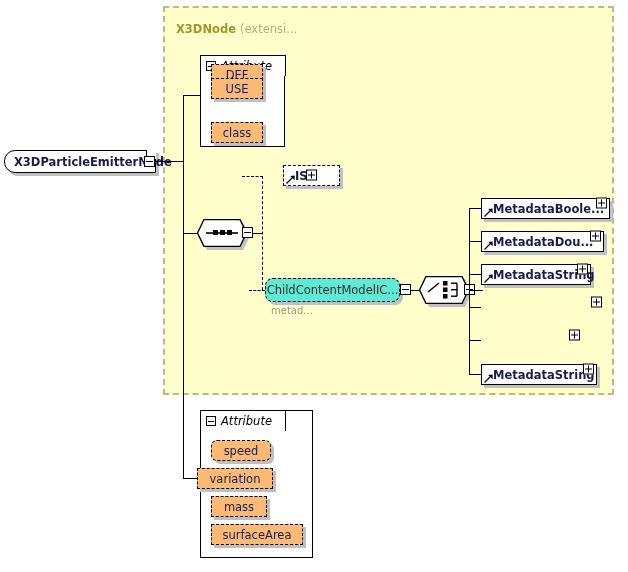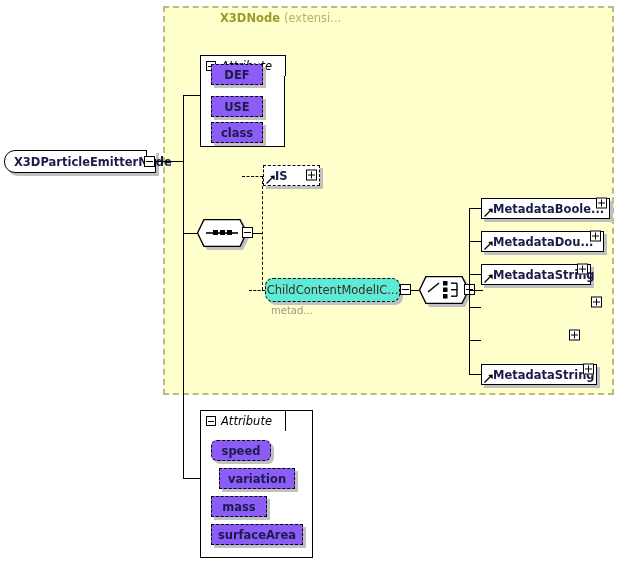--- a/index.html
+++ b/index.html
@@ -85,40 +85,40 @@
   }
   .attrgroup .hdr .tgl:before{
     content:"";position:absolute;left:1px;right:1px;top:4px;
     height:1px;background:#000;
   }
 
   
   .attritem{
     position:absolute;
     box-sizing:border-box;
-    background:#8b5cf6;
+    background:#fdba74;
     border:1px dashed #000;
     display:flex;align-items:center;justify-content:center;
-    font-size:11.5px;font-weight:bold;color:#1b1b4b;
+    font-size:11.5px;font-weight:normal;color:#1b1b4b;
     white-space:nowrap;
     box-shadow:3px 3px 0 #c0c0c0;
   }
 
   
   .elembox{
     position:absolute;
     box-sizing:border-box;
     background:#ffffff;
     border:1px solid #000;
     display:flex;align-items:center;
     font-size:11.5px;font-weight:bold;color:#1b1b4b;
     white-space:nowrap;
     box-shadow:3px 3px 0 #c0c0c0;
   }
-  .elembox.dashed{border:1px dashed #000;}
+  .elembox.dashed{border:1px dashed #000;margin-left:20px;}
   .elembox .arrow{
     position:absolute;left:2px;bottom:1px;
     width:9px;height:9px;flex:none;
   }
   .elembox .lbl{margin-left:11px;}
   .plusbox{
     position:absolute;top:50%;transform:translateY(-50%);
     width:11px;height:11px;box-sizing:border-box;
     border:1px solid #000;background:#fff;
   }
@@ -170,21 +170,21 @@
     clip-path:polygon(0% 50%,14% 0%,86% 0%,100% 50%,86% 100%,14% 100%);
   }
   .comp svg{position:absolute;left:0;top:0;}
 </style>
 </head>
 <body>
 
 <div id="canvas">
 
   <div class="ext-panel" style="left:163px;top:6px;width:451px;height:389px;"></div>
-  <div class="ext-label" style="left:176px;top:11px;margin-left:44px;">
+  <div class="ext-label" style="left:176px;top:22px;">
     <span>X3DNode</span>
     <span class="ext-sub">(extensi...</span>
   </div>
 
   <div class="rootnode" style="left:4px;top:150px;width:152px;height:23px;">
     <span class="corner"></span>
     <span>X3DParticleEmitterNode</span>
   </div>
   <div class="minusbox" style="left:144px;top:156px;"></div>
 
@@ -200,21 +200,21 @@
 
   <div class="attrgroup" style="left:200px;top:55px;width:85px;height:92px;">
     <div class="hdr" style="width:86px;">
       <span class="tgl"></span>
       <span>Attribute</span>
     </div>
   </div>
   <div class="attritem" style="left:211px;top:64px;width:52px;height:21px;">
     <span>DEF</span>
   </div>
-  <div class="attritem" style="left:211px;top:96px;width:52px;height:21px;">
+  <div class="attritem" style="left:211px;top:78px;width:52px;height:21px;">
     <span>USE</span>
   </div>
   <div class="attritem" style="left:211px;top:122px;width:52px;height:21px;">
     <span>class</span>
   </div>
 
   <div class="comp" style="left:197px;top:219px;">
     <div class="shadow"></div>
     <div class="body"></div>
     <svg width="50" height="28" viewBox="0 0 50 28">
@@ -320,21 +320,21 @@
 
   <div class="attrgroup" style="left:200px;top:410px;width:113px;height:148px;">
     <div class="hdr" style="width:86px;">
       <span class="tgl"></span>
       <span>Attribute</span>
     </div>
   </div>
   <div class="attritem" style="left:211px;top:440px;width:60px;height:21px;border-radius:6px;">
     <span>speed</span>
   </div>
-  <div class="attritem" style="left:219px;top:468px;width:76px;height:21px;">
+  <div class="attritem" style="left:197px;top:468px;width:76px;height:21px;">
     <span>variation</span>
   </div>
   <div class="attritem" style="left:211px;top:496px;width:56px;height:21px;">
     <span>mass</span>
   </div>
   <div class="attritem" style="left:211px;top:524px;width:92px;height:21px;">
     <span>surfaceArea</span>
   </div>
 
 </div>

